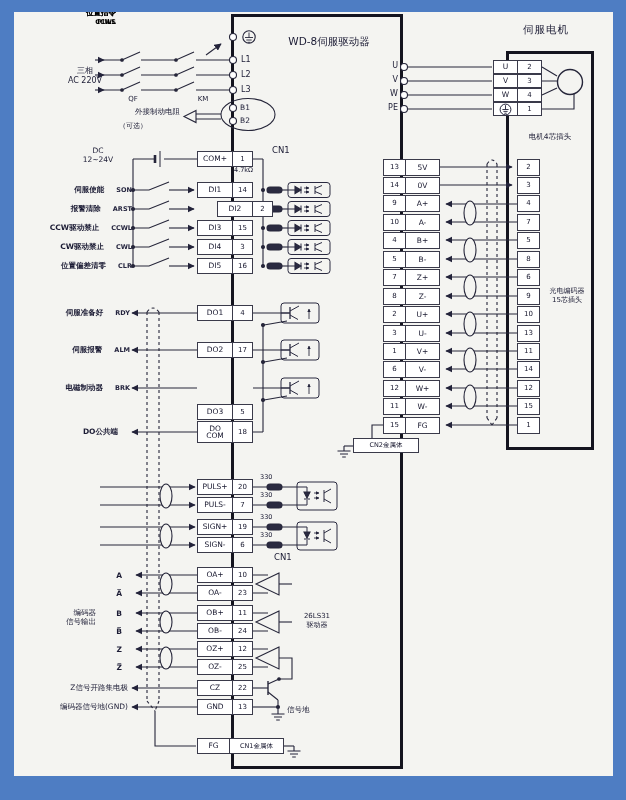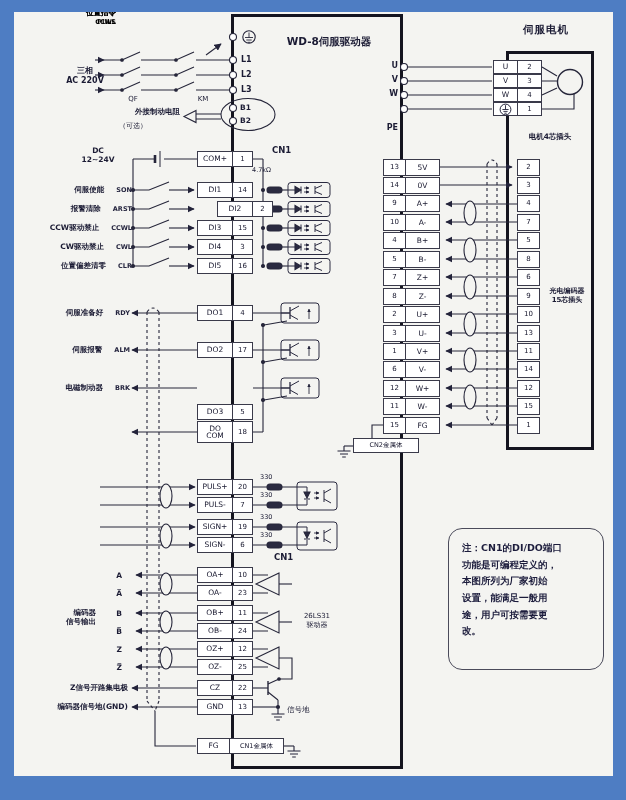--- a/index.html
+++ b/index.html
@@ -3,21 +3,21 @@
 <meta charset="utf-8">
 <style>
   html,body{margin:0;padding:0;}
   body{font-family:"DejaVu Sans","Liberation Sans",sans-serif;background:#fff;}
   #stage{position:relative;width:626px;height:800px;background:#f4f4f1;overflow:hidden;}
   .frame{position:absolute;inset:0;border-style:solid;border-color:#4e7dc3;border-width:12px 13px 24px 14px;pointer-events:none;z-index:6;}
   .bigbox{position:absolute;border:3px solid #14141f;box-sizing:border-box;z-index:0;background:transparent;}
   svg.wires{position:absolute;left:0;top:0;z-index:1;}
   .lbl{position:absolute;z-index:2;color:#1b1b34;font-size:8px;line-height:1.25;white-space:pre-line;}
   .c{text-align:center;} .r{text-align:right;}
-  .b{font-weight:700;}
+  .b{font-weight:400;}
   .trow{position:absolute;left:0;display:flex;z-index:2;height:16px;}
   .cell{border:1px solid #3a3a4a;background:#fff;display:flex;align-items:center;justify-content:center;
         font-size:7.5px;color:#15152c;height:100%;box-sizing:border-box;white-space:pre-line;line-height:1;text-align:center;}
   .cell + .cell{border-left:none;}
   .grp{position:absolute;top:0;height:800px;z-index:2;}
   
   .cn1row{width:56px;} .cn1row .name{width:36px;} .cn1row .pin{width:20px;font-size:7px;}
   
   .lrow{position:absolute;left:0;right:0;display:flex;justify-content:flex-end;align-items:center;gap:12px;height:16px;z-index:2;}
   .lrow .zh{font-size:7.5px;font-weight:600;color:#1b1b34;}
@@ -304,21 +304,21 @@
 
   <div class="lbl r b" style="left:96px;top:107px;width:84px;font-size:7.5px;">外接制动电阻</div>
   <div class="lbl c" style="left:100px;top:122px;width:66px;font-size:7px;">（可选）</div>
   <div class="lbl b" style="left:240px;top:103px;font-size:7.5px;">B1</div>
   <div class="lbl b" style="left:240px;top:116px;font-size:7.5px;">B2</div>
 
   <div class="lbl c b" style="left:74px;top:146px;width:48px;font-size:7.5px;">DC
 12~24V</div>
 
   <div class="lbl b" style="left:272px;top:145px;font-size:8.5px;">CN1</div>
-  <div class="lbl" style="left:252px;top:166px;font-size:6.5px;text-align:right;">4.7kΩ</div>
+  <div class="lbl" style="left:234px;top:166px;font-size:6.5px;text-align:right;">4.7kΩ</div>
   <div class="lbl b" style="left:274px;top:552px;font-size:8.5px;">CN1</div>
   <span class="lbl" style="left:260px;top:473px;font-size:6.5px;">330</span>
   <span class="lbl" style="left:260px;top:491px;font-size:6.5px;">330</span>
   <span class="lbl" style="left:260px;top:513px;font-size:6.5px;">330</span>
   <span class="lbl" style="left:260px;top:531px;font-size:6.5px;">330</span>
   <div class="lbl c" style="left:296px;top:612px;width:42px;font-size:7px;">26LS31
 驱动器</div>
   <div class="lbl" style="left:287px;top:705px;font-size:7.5px;">信号地</div>
 
   <div class="trow cn1row" style="left:197px;top:151px;">
@@ -400,20 +400,24 @@
       <span class="code">RDY</span>
     </div>
       <div class="lrow">
       <span class="zh">伺服报警</span>
       <span class="code">ALM</span>
     </div>
       <div class="lrow">
       <span class="zh">电磁制动器</span>
       <span class="code">BRK</span>
     </div>
+      <div class="lrow">
+      <span class="zh">DO公共端</span>
+      <span class="code"></span>
+    </div>
     </div>
 
   <div class="grp g-pl" style="left:197px;">
 
   <div class="trow cn1row" style="position:absolute;">
       <span class="cell name">PULS+</span>
       <span class="cell pin">20</span>
     </div>
       <div class="trow cn1row" style="position:absolute;">
       <span class="cell name">PULS-</span>
@@ -644,23 +648,17 @@
         <circle cx="6.5" cy="6.5" r="5.4" fill="none" stroke="#23233a" stroke-width="1"></circle>
         <path d="M6.5,2.2 V6.5 M3.4,6.5 H9.6 M4.4,8.4 H8.6 M5.4,10.2 H7.6" stroke="#23233a" stroke-width="0.9" fill="none"></path>
       </svg>
     </span>
     <span class="cell pin">1</span>
   </div>
 
   <div class="lbl r b" style="left:374px;top:61px;width:24px;">U</div>
   <div class="lbl r b" style="left:374px;top:75px;width:24px;">V</div>
   <div class="lbl r b" style="left:374px;top:89px;width:24px;">W</div>
-  <div class="lbl r b" style="left:374px;top:103px;width:24px;margin-top:20px;">PE</div>
-
-  <div class="notebox">注：CN1的DI/DO端口
-功能是可编程定义的，
-本图所列为厂家初始
-设置，能满足一般用
-途，用户可按需要更
-改。</div>
+  <div class="lbl r b" style="left:374px;top:103px;width:24px;">PE</div>
+
 
   <div class="frame" style="border-color: rgb(78, 125, 195);"></div>
 </div>
 
 </body></html>

